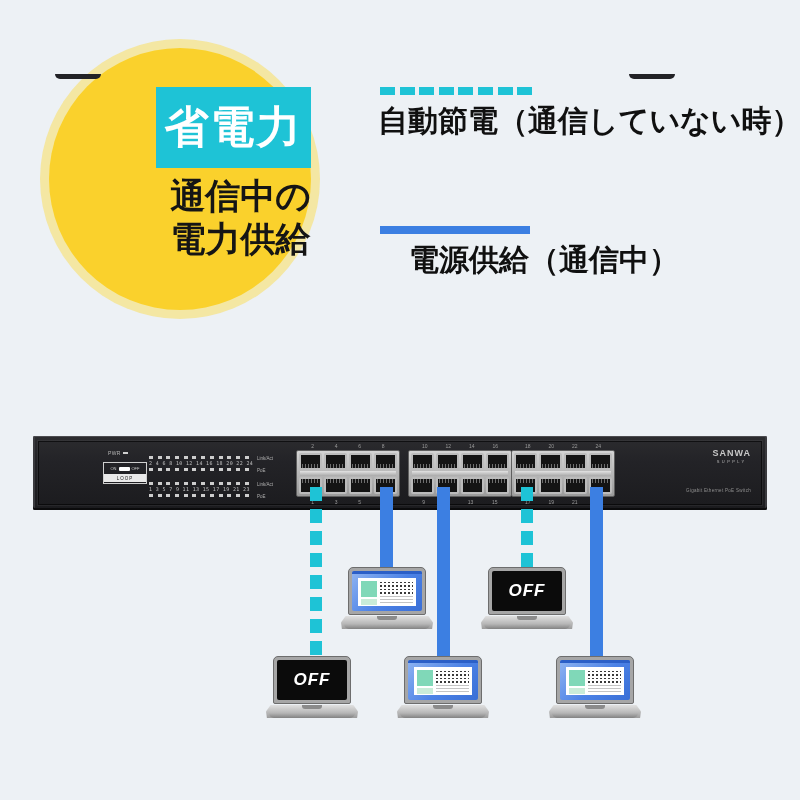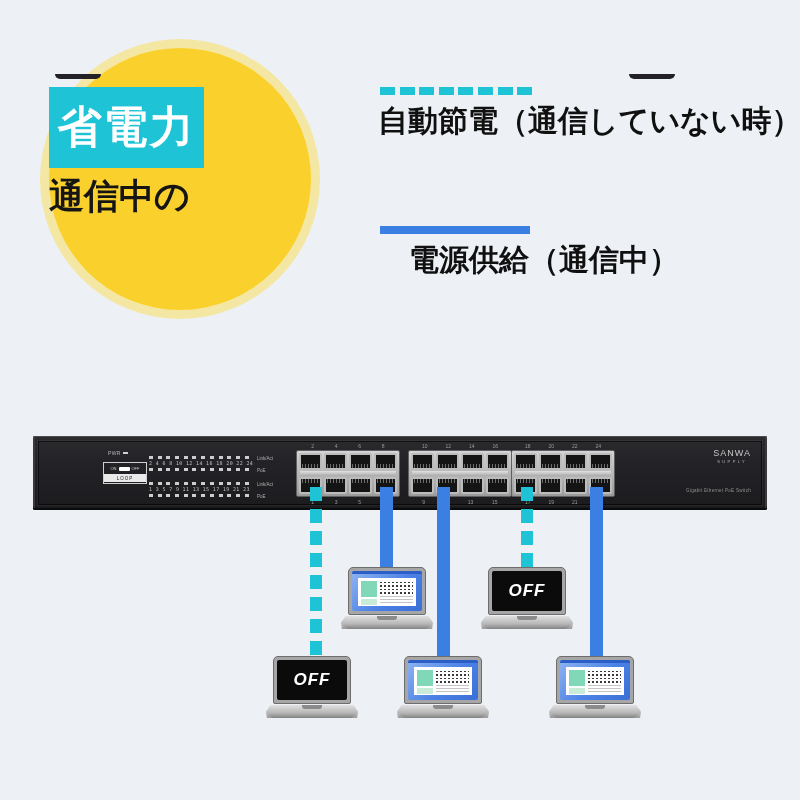--- a/index.html
+++ b/index.html
@@ -11,21 +11,21 @@
   }
   html,body{margin:0;padding:0;}
   body{background:var(--bg);font-family:"Liberation Sans","DejaVu Sans",sans-serif;}
   .stage{position:relative;width:800px;height:800px;background:var(--bg);overflow:hidden;}
 
   
   .badge-circle{
     position:absolute;left:49px;top:48px;width:262px;height:262px;border-radius:50%;
     background:var(--yellow);
     box-shadow:0 0 0 9px rgba(250,222,95,.55);
-    display:flex;flex-direction:column;align-items:flex-start;
+    display:flex;flex-direction:column;align-items:flex-end;
   }
   .badge-box{
     margin-top:39px;width:155px;height:81px;background:var(--teal);
     display:flex;align-items:center;justify-content:center;
   }
   .badge-box span{font-size:44px;font-weight:700;color:#fff;letter-spacing:2px;}
   .badge-lines{margin-top:6px;text-align:center;color:#151515;font-weight:700;
     font-size:35px;line-height:43px;}
 
   
@@ -84,21 +84,21 @@
   .prow{display:flex;justify-content:space-between;}
   .port{position:relative;width:23px;height:17px;background:#141414;
     border:2px solid #bcbcbc;border-radius:2px;box-sizing:border-box;}
   .port::before{content:'';position:absolute;left:1px;right:1px;height:4px;
     background:repeating-linear-gradient(90deg,#6e6e6e 0 1px,transparent 1px 3px);}
   .port.top::before{bottom:0;} .port.bot::before{top:0;}
   .shield{height:5px;margin:1px 1px;background:linear-gradient(180deg,#e2e2e2,#a9a9a9);}
 
   
   .logo{position:absolute;right:16px;top:13px;text-align:center;color:#c8c8c8;}
-  .brand{font-weight:400;font-size:9px;letter-spacing:1px;line-height:9px;text-align:center;}
+  .brand{font-weight:700;font-size:9px;letter-spacing:1px;line-height:9px;text-align:center;}
   .brandsub{font-size:4px;letter-spacing:2.4px;color:#b5b5b5;margin-top:1px;}
   .model{position:absolute;right:16px;top:52px;font-size:4.5px;color:#909090;letter-spacing:.3px;}
 
   
   .cable{position:absolute;z-index:2;}
   .cable.blue{width:13px;background:var(--blue);}
   .cable.teal{width:12px;
     background:repeating-linear-gradient(180deg,var(--teal) 0 14px,transparent 14px 22px);}
 
   
@@ -131,20 +131,21 @@
 <body>
 
 <div class="stage">
 
   <div class="badge-circle">
     <div class="badge-box">
       <span>省電力</span>
     </div>
     <div class="badge-lines">
       <div>通信中の</div>
+      <div>電力供給</div>
     </div>
   </div>
 
   <div class="dash-line"></div>
   <div class="legend-title t-auto">自動節電（通信していない時）</div>
 
   <div class="solid-line"></div>
   <div class="legend-title t-power">電源供給（通信中）</div>
 
   <div class="cable teal" style="left:310px;top:487px;height:200px;"></div>

